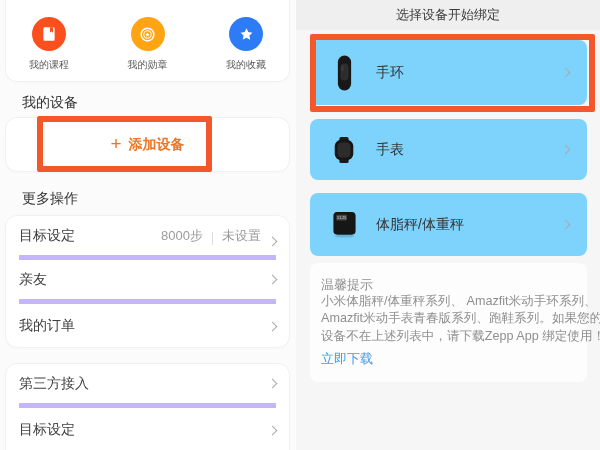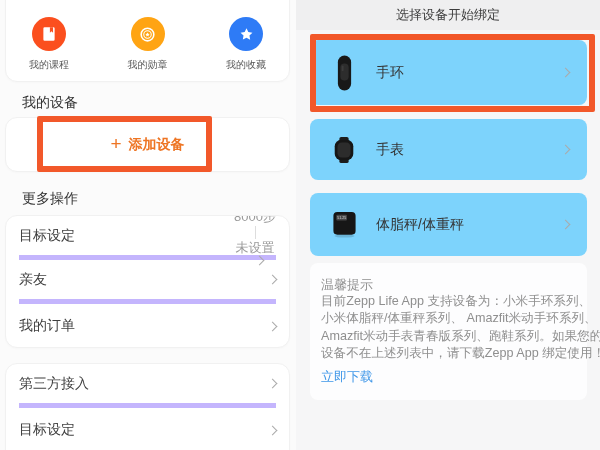--- a/index.html
+++ b/index.html
@@ -23,21 +23,21 @@
   .device-card { position:absolute; left:5px; top:117px; width:285px; height:55px;
     display:flex; align-items:center; justify-content:center; cursor:pointer; }
   .add-device { display:flex; align-items:center; gap:7px; color:#ee7524; font-size:14px; font-weight:bold; }
   .add-plus { font-size:19px; font-weight:normal; line-height:1; position:relative; top:-1px; }
 
   .menu-card-1 { position:absolute; left:5px; top:215px; width:285px; height:133px; overflow:hidden; }
   .menu-card-2 { position:absolute; left:5px; top:363px; width:285px; height:104px; overflow:hidden; }
   .menu-row { height:44px; margin:0 13px; display:flex; align-items:center; justify-content:space-between; cursor:pointer; }
   .menu-row.bordered { border-bottom:5px solid #c4b5fd; }
   .menu-label { font-size:14px; color:#3e3e3e; }
-  .menu-right { display:flex; align-items:center;flex-direction:column; }
+  .menu-right { display:flex; align-items:flex-end; }
   .menu-value { font-size:13px; color:#9b9b9b; }
   .vdiv { width:1px; height:13px; background:#ddd; margin:0 9px; }
 
   .chev { width:7px; height:7px; border-top:1.5px solid #aaa; border-right:1.5px solid #aaa;
     transform:rotate(45deg); margin-left:8px; flex:none; }
 
   
   .right-panel { position:relative; width:304px; height:450px; background:#f6f6f7; overflow:hidden; }
   .right-header { height:30px; background:#efeff0; display:flex; align-items:center; justify-content:center; }
   .right-title { font-size:13px; color:#3c3c3c; }
@@ -195,21 +195,20 @@
             <text x="6.4" y="8.4" font-size="3.8" fill="#d8d8d8">51.25</text>
           </svg>
         </span>
         <span class="device-label">体脂秤/体重秤</span>
         <span class="chev"></span>
       </div>
     </div>
 
     <div class="tips-card">
       <div class="tips-title">温馨提示</div>
-      <div class="tips-line">目前Zepp Life App 支持设备为：小米手环系列、</div>
       <div class="tips-line">小米体脂秤/体重秤系列、 Amazfit米动手环系列、</div>
       <div class="tips-line">Amazfit米动手表青春版系列、跑鞋系列。如果您的</div>
       <div class="tips-line">设备不在上述列表中，请下载Zepp App 绑定使用！</div>
       <span class="download-link">立即下载</span>
     </div>
 
     <div class="annotation annotation-right"></div>
   </div>
 </div>
 

